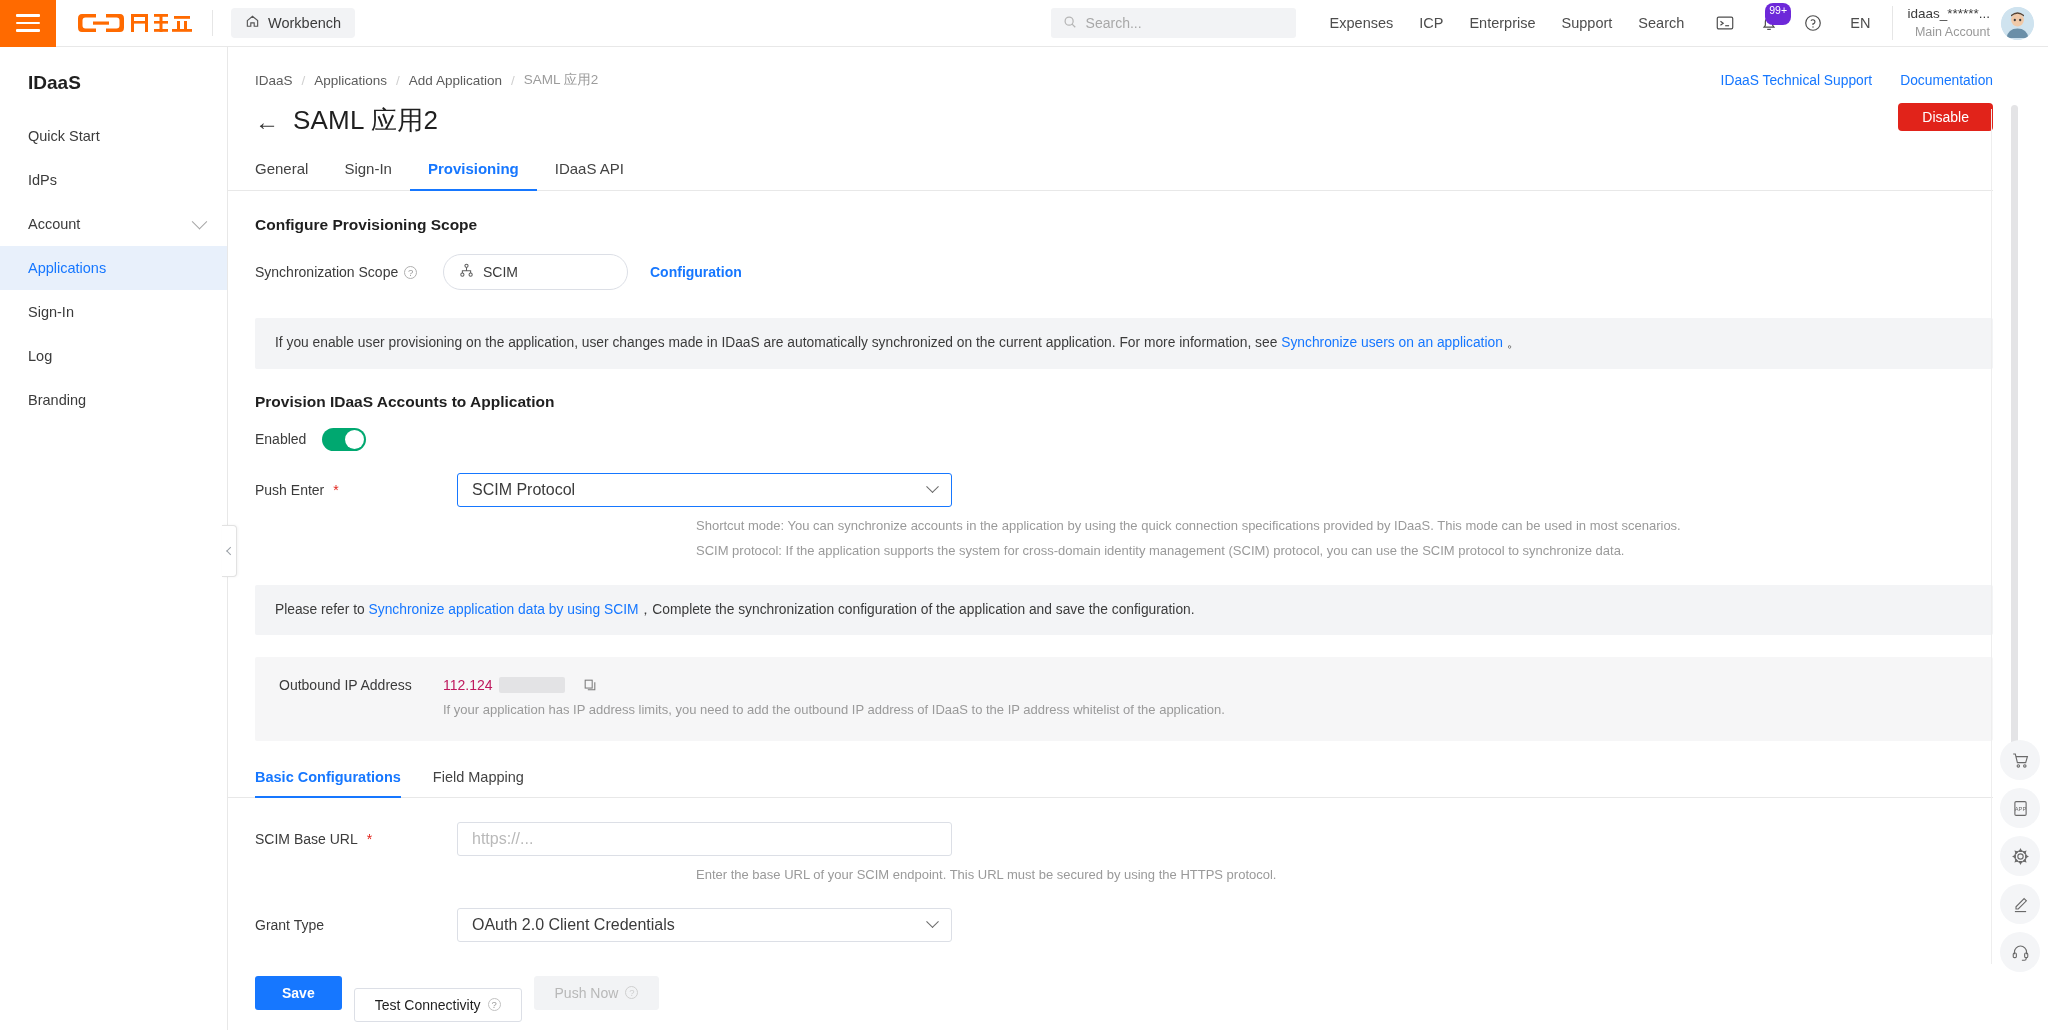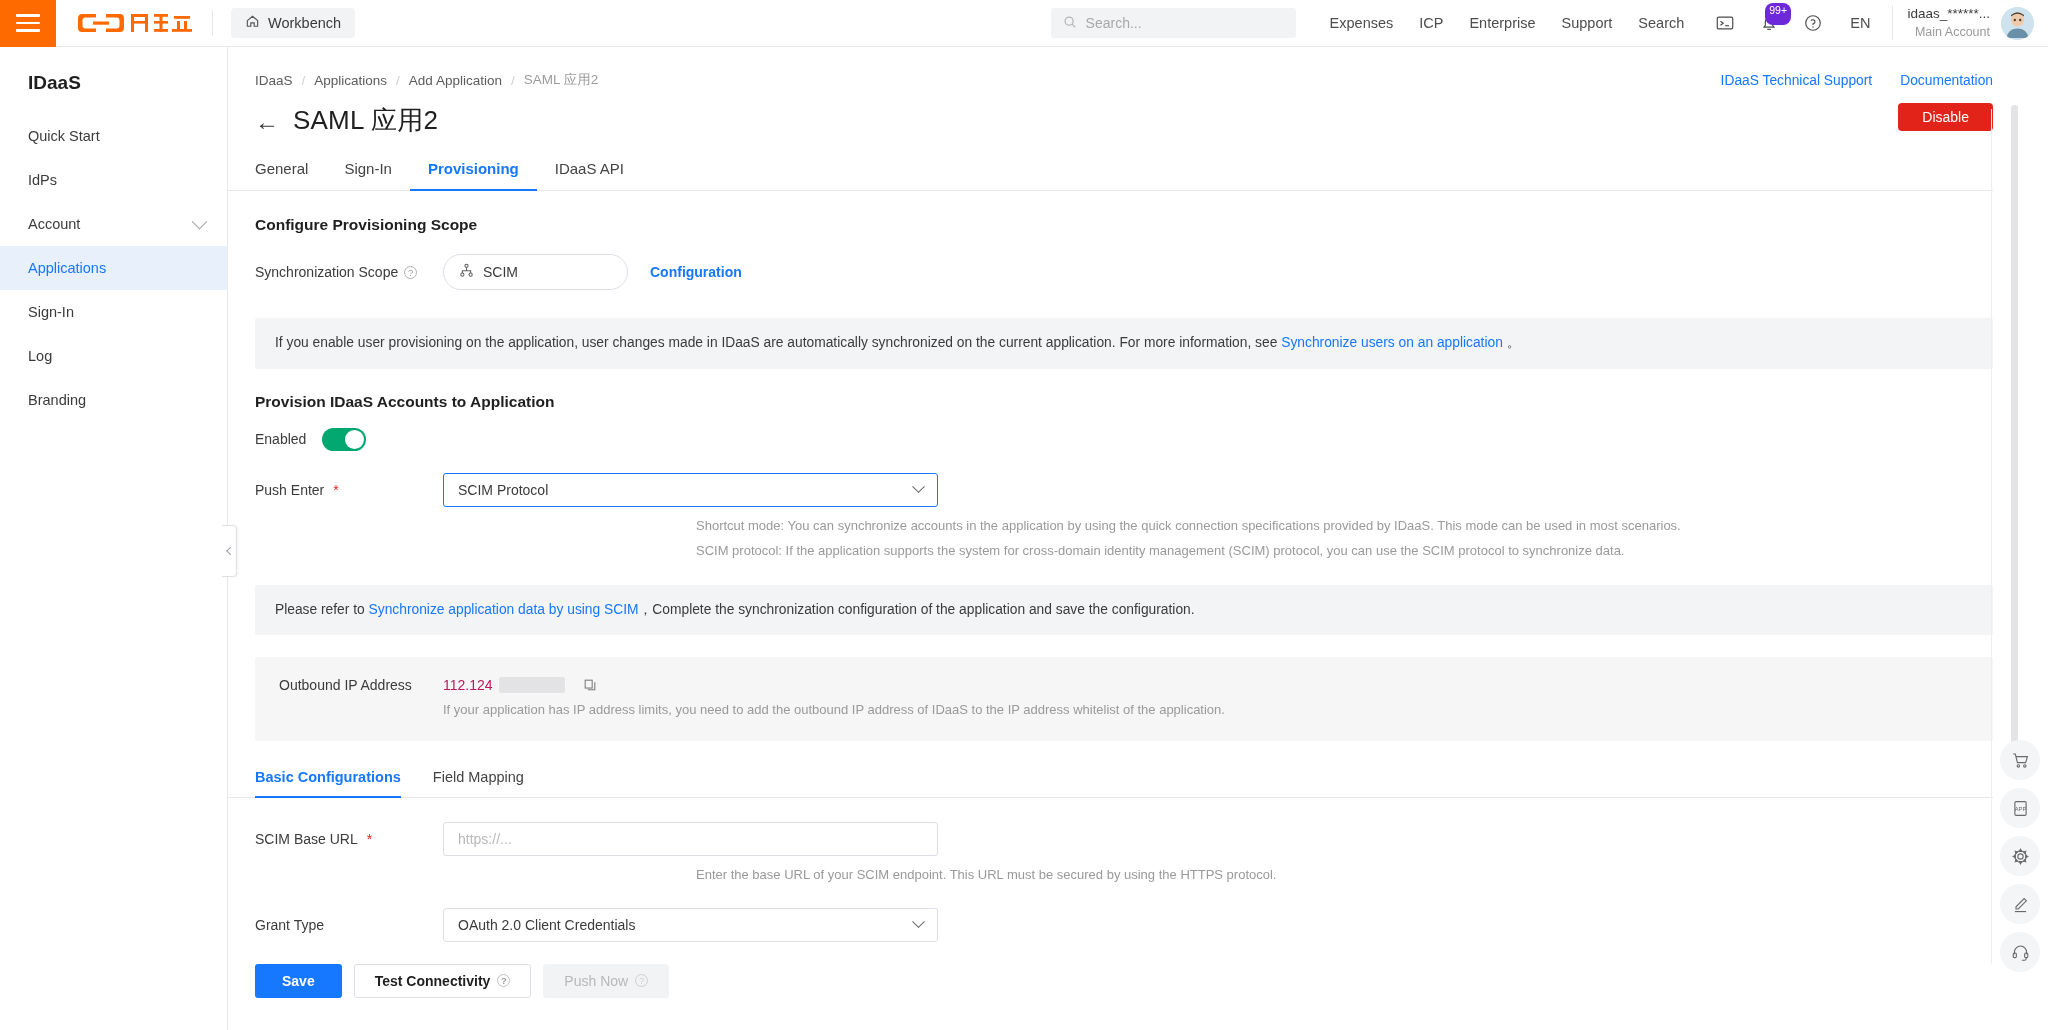--- a/index.html
+++ b/index.html
@@ -135,21 +135,21 @@
   .toggle-row { display:flex; align-items:center; gap: 16px; padding-left: 27px; margin-top: 17px; }
   .toggle-label { font-size: 14px; color: #3b3b3b; }
   .switch {
     width: 44px; height: 23px; border-radius: 12px; background: #00a870; position: relative; cursor: pointer;
   }
   .switch .knob { position:absolute; top:2px; right:2px; width:19px; height:19px; border-radius:50%; background:#fff; }
 
   .select {
     width: 495px; height: 34px; border: 1px solid #dcdfe6; border-radius: 3px;
     display: flex; align-items: center; justify-content: space-between;
-    padding: 0 14px; font-size: 14px; color: #3b3b3b; background: #fff; cursor: pointer;
+    padding: 0 14px; font-size: 16px; color: #3b3b3b; background: #fff; cursor: pointer; margin-left: 14px;
   }
   .select.focused { border: 1.5px solid #1677ff; }
   .select .chev { width: 9px; height: 9px; border-right: 1.7px solid #6b6b6b; border-bottom: 1.7px solid #6b6b6b; transform: rotate(45deg) translate(-2px,-2px); }
   .select.placeholder { color: #b9b9b9; }
 
   .helper { font-size: 13px; color: #9a9a9a; line-height: 1.62; margin-left: 495px; padding-left: 0; margin-top: 8px; }
   .helper-wrap { padding-left: 27px; }
   .helper-ind { margin-left: 441px; }
 
   .graybox { margin: 22px 55px 0 27px; background: #f6f6f7; border-radius: 2px; padding: 20px 24px 24px 24px; }
@@ -165,21 +165,21 @@
   .subtab:first-child { padding-left: 0; }
   .subtab.active { color:#1677ff; font-weight:600; }
   .subtab.active::after { content:''; position:absolute; left:0; right: 16px; bottom:-1px; height:2.5px; background:#1677ff; }
 
   .btnrow { display:flex; gap: 12px; padding-left: 27px; margin-top: 22px; align-items:center; }
   .btn {
     height: 34px; padding: 0 20px; border-radius: 3px; font-size: 14px; cursor: pointer;
     display:flex; align-items:center; gap: 7px; font-family: "Liberation Sans", sans-serif; border: 1px solid transparent;
   }
   .btn-primary { background: #1677ff; color:#fff; font-weight: 600; padding: 0 26px; }
-  .btn-default { background:#fff; color:#1f1f1f; border: 1px solid #dcdfe6; font-weight:700; }
+  .btn-default { background:#fff; color:#1f1f1f; border: 1px solid #dcdfe6; font-weight:400;margin-top:24px; }
   .btn-disabled { background:#f2f3f5; color:#b8b8b8; border:1px solid #f2f3f5; cursor: not-allowed; }
   .btn .qmark { border-color:#c2c2c2; }
   .btn-disabled .qmark { border-color:#cfcfcf; color:#cfcfcf; }
 
   
   .rail { position: absolute; right: 8px; top: 740px; display:flex; flex-direction: column; gap: 8px; z-index: 35; }
   .rail-btn {
     width: 40px; height: 40px; border-radius: 50%; background: #f4f5f7;
     display:flex; align-items:center; justify-content:center; cursor:pointer; color: #6a6a6a;
   }

